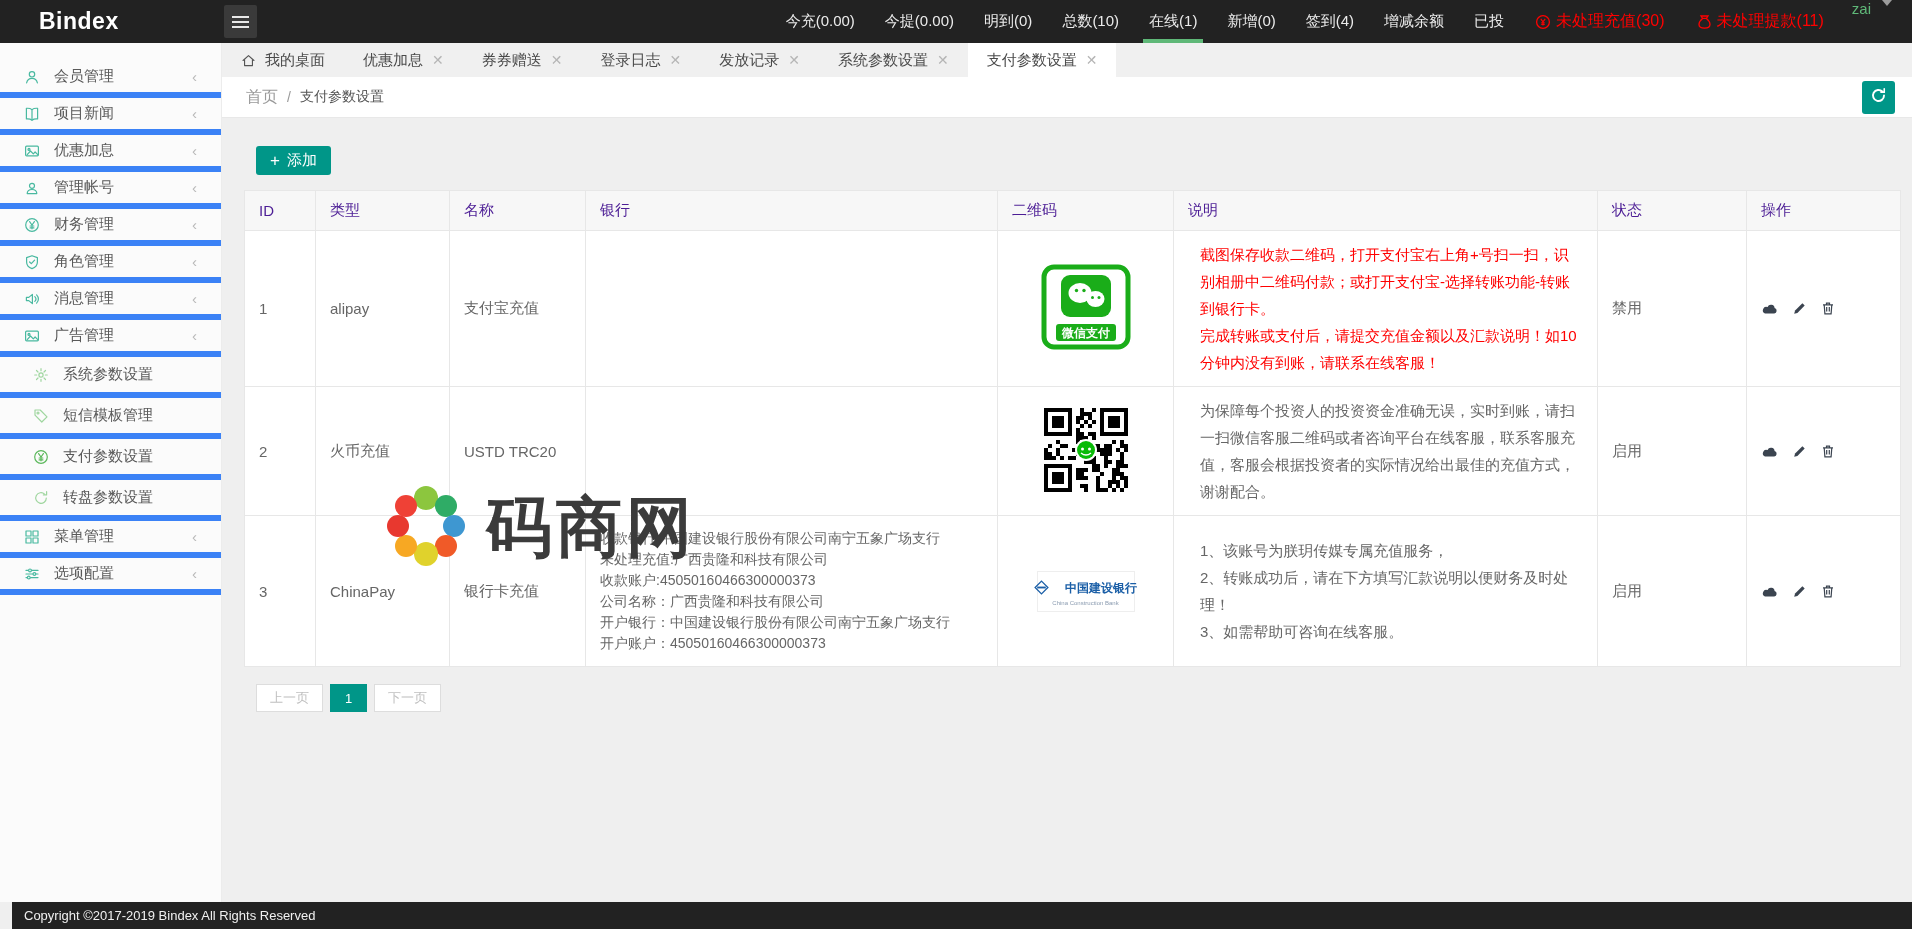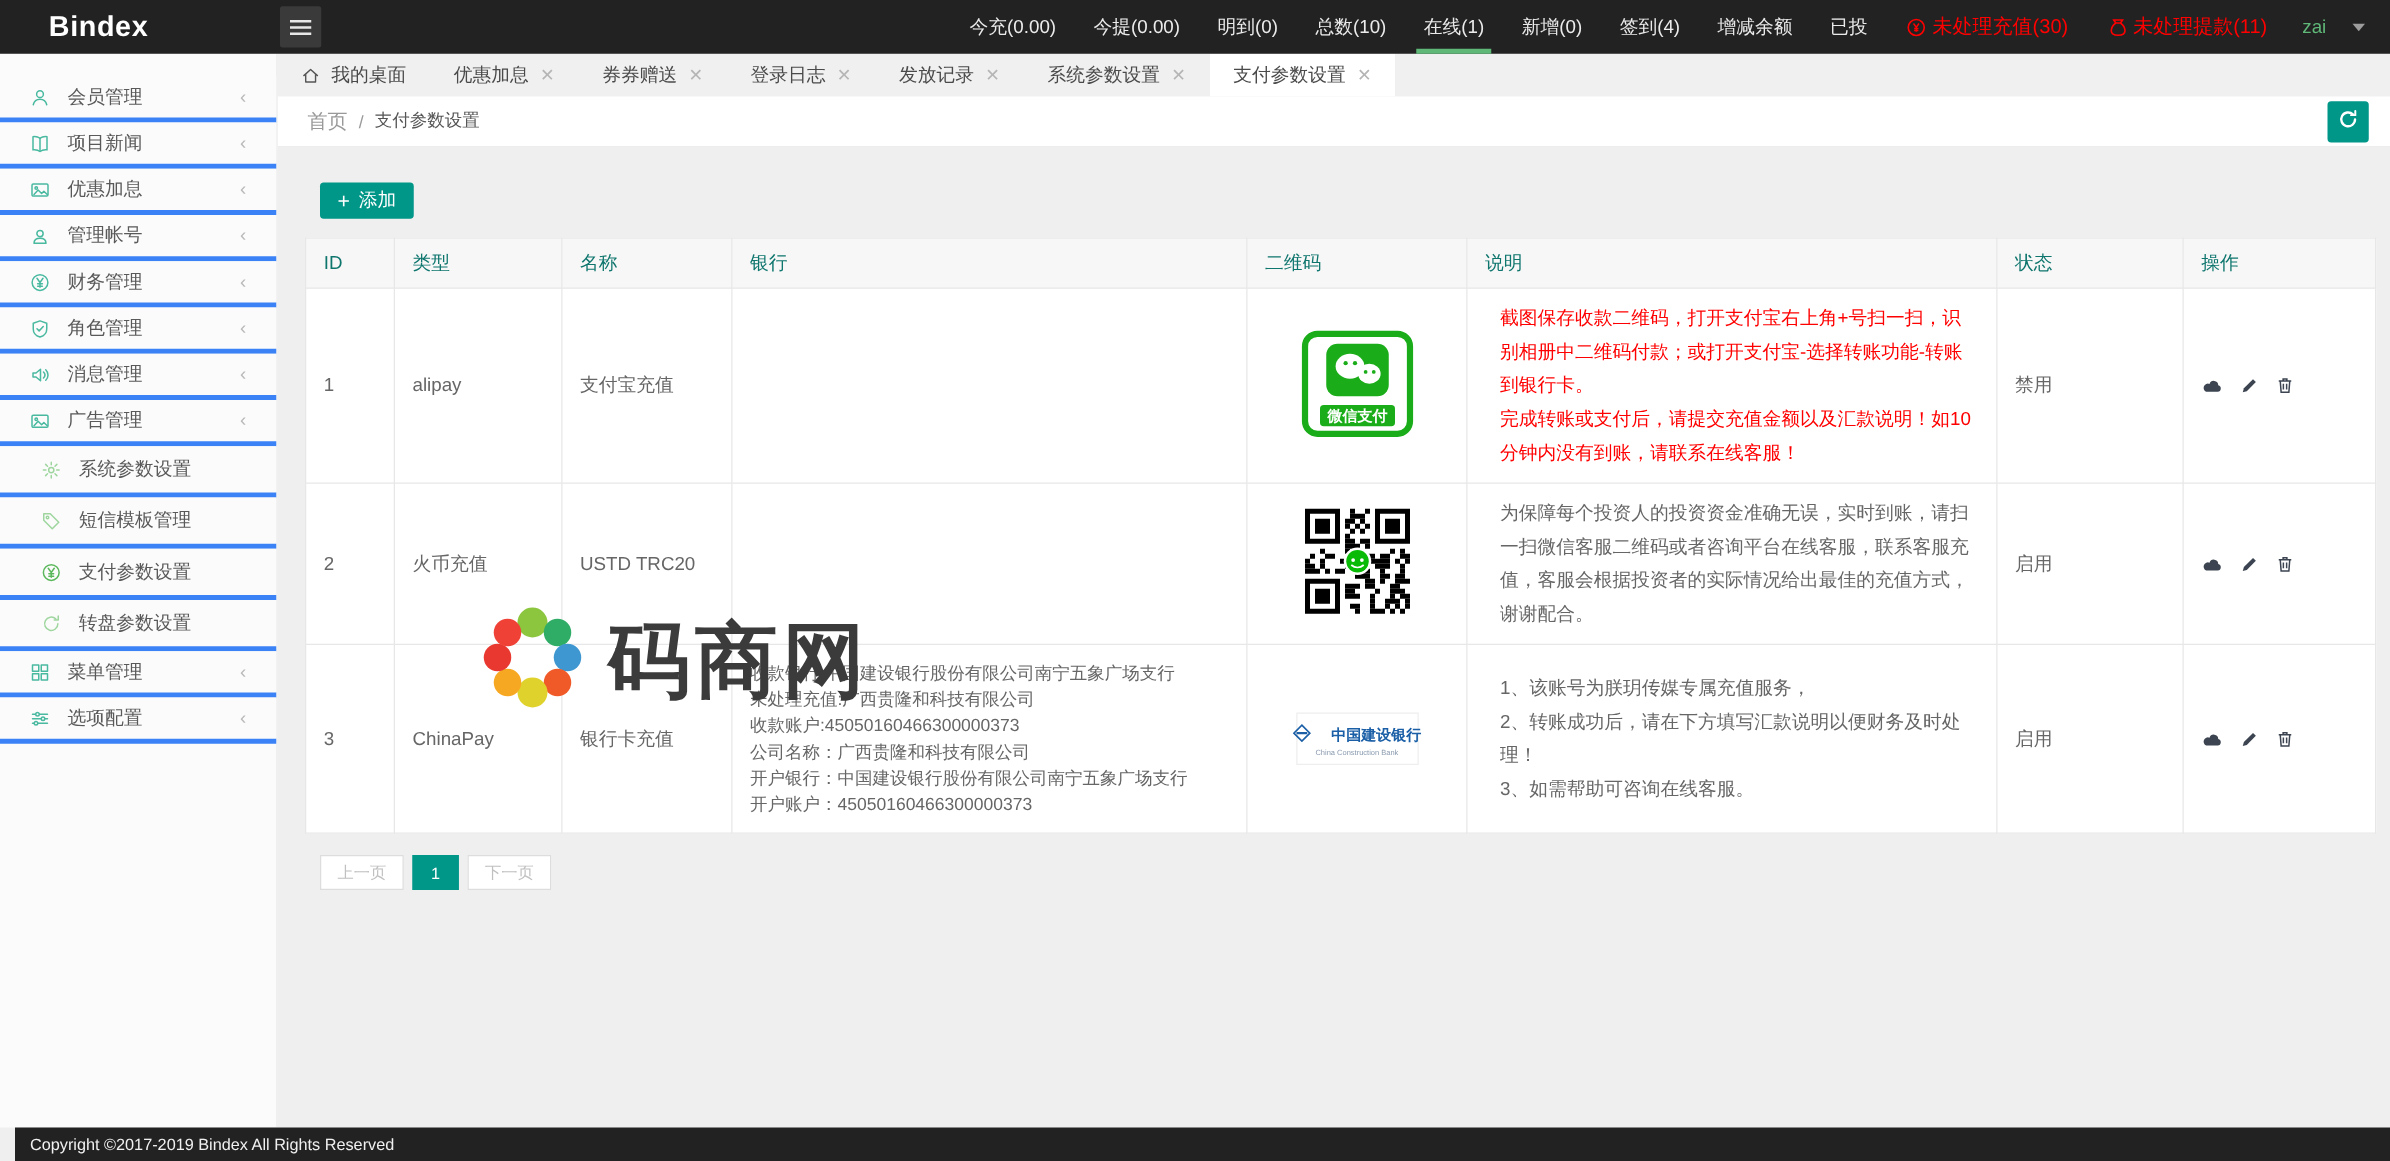--- a/index.html
+++ b/index.html
@@ -11,26 +11,26 @@
   .header { position:absolute; top:0; left:0; right:0; height:43px; background:var(--dark); display:flex; align-items:stretch; z-index:40; }
   .logo { width:222px; line-height:43px; padding-left:39px; color:#fff; font-size:23px; font-weight:bold; letter-spacing:.5px; }
   .burger { align-self:center; width:33px; height:33px; margin-left:2px; background:#3a3a3a; border-radius:2px; display:flex; align-items:center; justify-content:center; cursor:pointer; }
   .burger .bars { display:block; width:17px; }
   .burger .bars i { display:block; height:2px; background:#e8e8e8; margin:3px 0; }
   .hright { margin-left:auto; display:flex; align-items:stretch; }
   .stat { position:relative; display:flex; align-items:center; padding:0 15px; color:#ebebeb; font-size:15px; cursor:pointer; white-space:nowrap; }
   .stat.active:after { content:""; position:absolute; bottom:0; left:9px; right:9px; height:4px; background:var(--green); }
   .alert { display:flex; align-items:center; gap:5px; padding:0 16px; color:var(--red); font-size:16px; cursor:pointer; white-space:nowrap; }
   .alert svg { display:block; }
-  .user { display:flex; align-items:center; gap:21px; padding:0 20px 0 12px; color:var(--green); font-size:15px; cursor:pointer; }
+  .user { display:flex; align-items:flex-start; gap:11px; padding:0 20px 0 12px; color:var(--green); font-size:15px; cursor:pointer; }
   .caret { width:0; height:0; border-left:5px solid transparent; border-right:5px solid transparent; border-top:6px solid #9c9c9c; }
 
   
   .sidebar { position:absolute; top:43px; left:0; bottom:27px; width:222px; background:#fbfbfb; border-right:1px solid #ececec; z-index:30; padding-top:18px; }
-  .side-item { height:37px; display:flex; align-items:center; padding-left:24px; border-bottom:4px solid #3b82f6; color:#595959; font-size:15px; cursor:pointer; background:#fbfbfb; }
+  .side-item { height:37px; display:flex; align-items:center; padding-left:24px; border-bottom:6px solid #3b82f6; color:#595959; font-size:15px; cursor:pointer; background:#fbfbfb; }
   .side-item .s-icon { width:18px; height:18px; margin-right:12px; color:#49b9a0; display:flex; align-items:center; }
   .side-item .s-chev { margin-left:auto; margin-right:24px; color:#b9b9b9; font-size:15px; line-height:1; }
   .side-item .s-chev.down { transform:rotate(-90deg); }
   .side-sub { height:41px; padding-left:33px; }
   .side-sub .s-icon { color:#9fd69f; }
   .side-sub.active .s-icon { color:#5cb85c; }
 
   
   .tabs { position:absolute; top:43px; left:222px; right:0; height:34px; background:#f0f0f0; display:flex; align-items:stretch; z-index:20; }
   .tab { display:flex; align-items:center; gap:9px; padding:0 19px; font-size:15px; color:#4a4a4a; cursor:pointer; white-space:nowrap; }
@@ -44,21 +44,21 @@
   .crumb-sep { color:#999; font-size:14px; margin:0 9px; }
   .crumb-cur { color:#555; font-size:14px; }
   .refresh-btn { margin-left:auto; width:33px; height:33px; background:var(--teal); border:none; border-radius:3px; display:flex; align-items:center; justify-content:center; color:#fff; cursor:pointer; }
 
   
   .main { position:absolute; top:118px; left:222px; right:0; bottom:27px; background:#efefef; padding:28px 12px 0 22px; overflow:hidden; }
   .add-btn { margin:0 0 15px 12px; background:var(--teal); color:#fff; border:none; border-radius:3px; height:29px; padding:0 14px; font-size:15px; display:inline-flex; align-items:center; gap:7px; cursor:pointer; font-family:inherit; }
   .add-btn .plus { font-size:17px; line-height:1; }
 
   table.grid { width:1656px; border-collapse:collapse; background:#fff; table-layout:fixed; }
-  .grid th { height:40px; background:#f7f7f7; font-weight:normal; text-align:left; padding:0 14px; color:#0f766e; font-size:15px; border:1px solid #e7e7e7; }
+  .grid th { height:40px; background:#f7f7f7; font-weight:normal; text-align:left; padding:0 14px; color:#4c1d95; font-size:15px; border:1px solid #e7e7e7; }
   .grid td { border:1px solid #e7e7e7; padding:10px 14px; font-size:15px; color:#666; vertical-align:middle; background:#fff; }
   .grid td.qr-cell { text-align:center; padding:6px; }
   .grid td.desc-cell { padding:10px 16px 10px 26px; line-height:1.8; }
   .grid td.desc-cell.alert-desc { color:var(--red); }
   .grid td.bank-cell { font-size:14px; line-height:21px; color:#666; }
   .ops { display:flex; align-items:center; gap:14px; color:#3b4450; }
   .ops .op { cursor:pointer; display:flex; }
 
   .ccb-card { display:inline-block; background:#fff; border:1px solid #eee; padding:8px 8px 5px; width:98px; }
   .ccb-row { display:flex; align-items:center; justify-content:center; gap:16px; }

